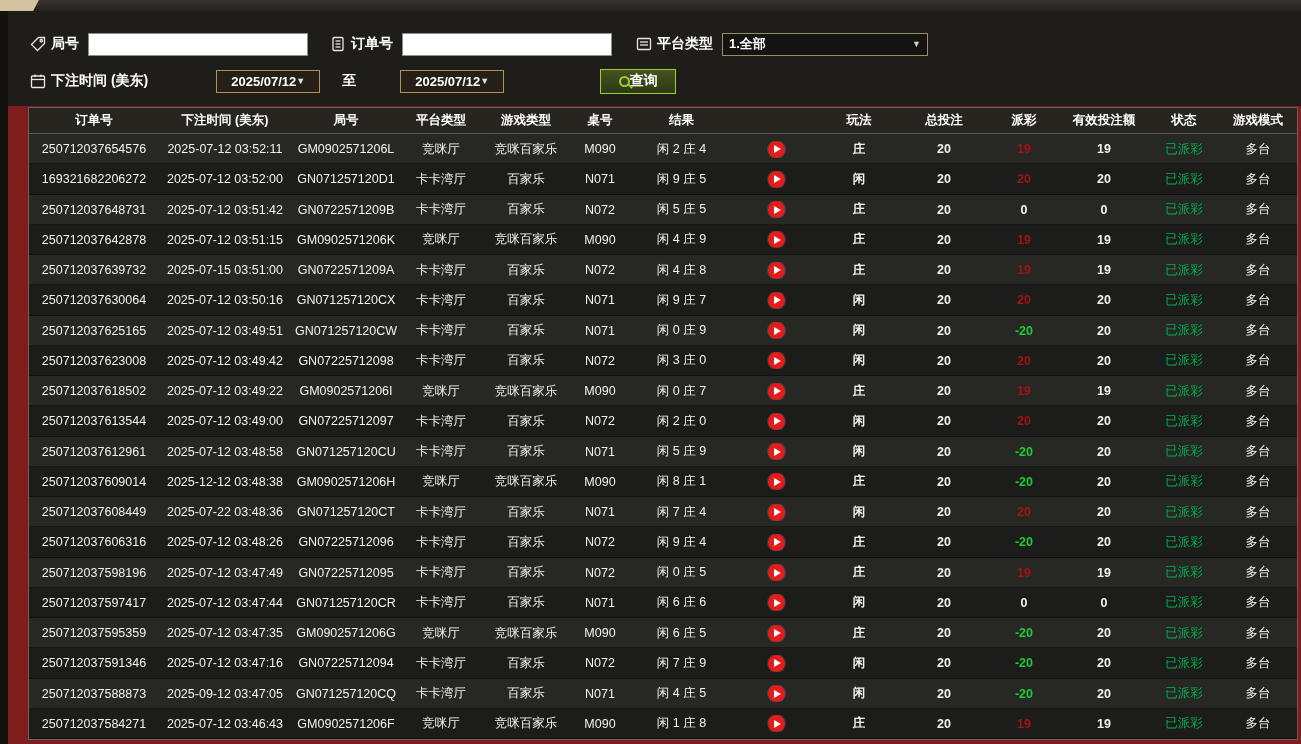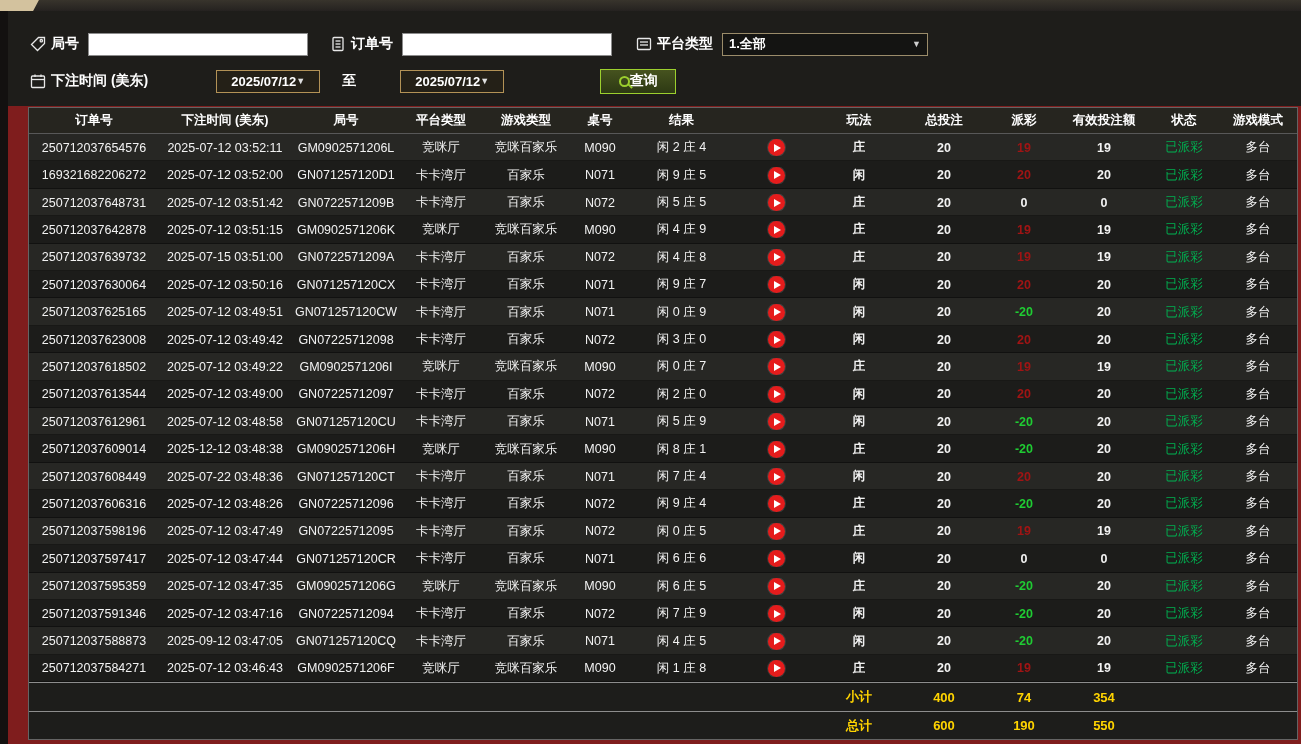--- a/index.html
+++ b/index.html
@@ -545,28 +545,14 @@
             </div>
           </div>
           <div class="td col-side">庄</div>
           <div class="td col-bet">20</div>
           <div class="td col-payout pos">19</div>
           <div class="td col-valid">19</div>
           <div class="td col-status status-green">已派彩</div>
           <div class="td col-mode">多台</div>
         </div>
       </div>
-    <div class="tfoot">
-      <div class="grid-row trow">
-        <div class="td f-label">小计</div>
-        <div class="td f-bet">400</div>
-        <div class="td f-payout">74</div>
-        <div class="td f-valid">354</div>
-      </div>
-      <div class="grid-row trow">
-        <div class="td f-label">总计</div>
-        <div class="td f-bet">600</div>
-        <div class="td f-payout">190</div>
-        <div class="td f-valid">550</div>
-      </div>
-    </div>
   </div>
 </div>
 
 </body></html>

